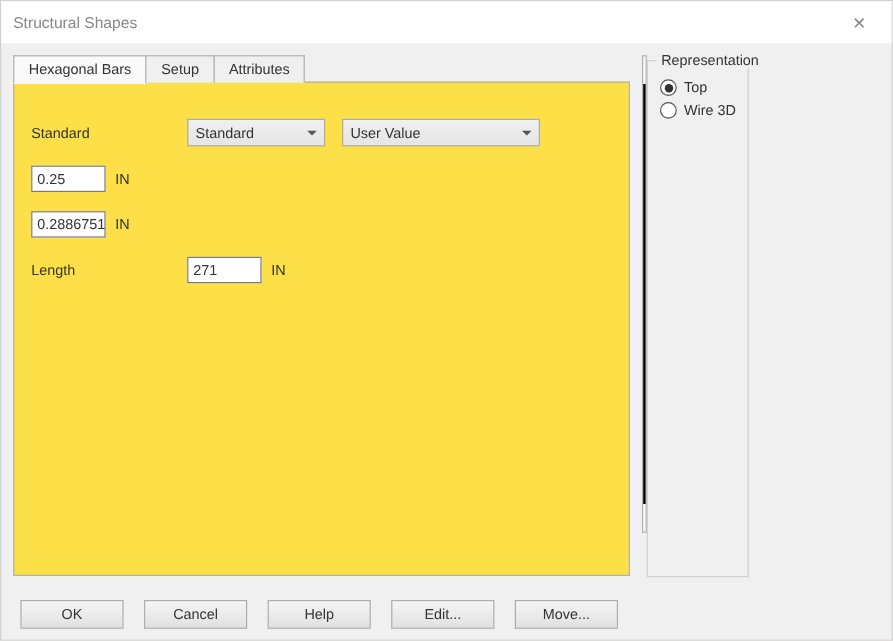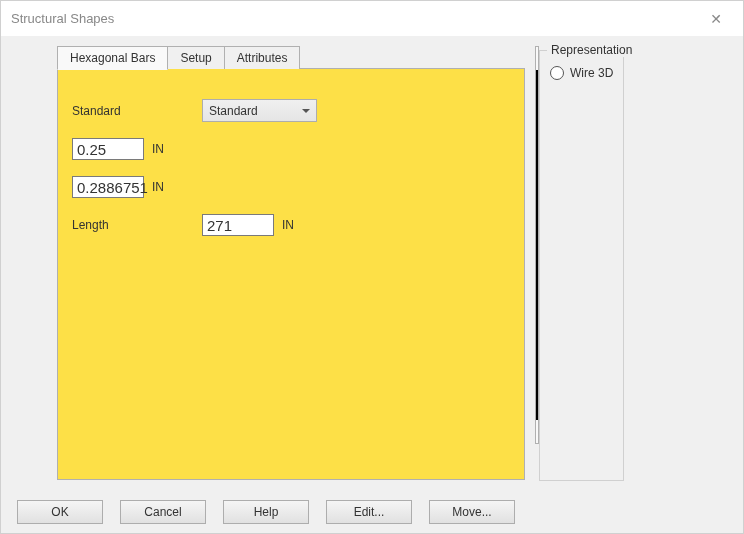--- a/index.html
+++ b/index.html
@@ -41,21 +41,20 @@
   justify-content: center;
   color: #888;
   font-size: 14px;
 }
 .body {
   flex: 1;
   padding: 10px 10px 10px 10px;
   display: flex;
   gap: 10px;
   position: relative;
-  margin-left: 46px;
 }
 .left {
   flex: 1;
   display: flex;
   flex-direction: column;
 }
 .tabs {
   display: flex;
   position: relative;
   z-index: 2;
@@ -105,28 +104,28 @@
   position: absolute;
   right: 6px;
   top: 50%;
   transform: translateY(-50%);
   width: 0; height: 0;
   border-left: 4px solid transparent;
   border-right: 4px solid transparent;
   border-top: 4px solid #555;
 }
 .textfield {
-  width: 72px;
+  width: 62px;
   height: 22px;
   border: 1px solid #7a7a7a;
   background: white;
   padding: 0 4px;
   display: inline-flex;
   align-items: center;
-  font-size: 15px;
+  font-size: 12px;
 }
 .unit { margin-left: 8px; color: #333; }
 .right {
   width: 198px;
   display: flex;
   flex-direction: row;
 }
 .preview {
   border: 1px solid #b0b0b0;
   height: 398px;
@@ -217,20 +216,24 @@
       </div>
       <div class="tabpanel">
 
         <div class="form-row">
           <span class="form-label">Standard</span>
           <div class="combo" style="width:115px">
             <span>Standard</span>
             <span class="combo-arrow"></span>
           </div>
           <div style="width:14px"></div>
+          <div class="combo" style="width:165px">
+            <span>User Value</span>
+            <span class="combo-arrow"></span>
+          </div>
         </div>
 
         <div class="form-row">
           <div class="textfield">
             <span>0.25</span>
           </div>
           <span class="unit">IN</span>
         </div>
 
         <div class="form-row">
@@ -250,20 +253,24 @@
 
       </div>
     </div>
 
     <div class="right">
       <div class="preview">
         <div class="preview-line"></div>
       </div>
       <div class="fieldset">
         <span class="fieldset-legend">Representation</span>
+        <div class="radio-row">
+          <span class="radio checked"></span>
+          <span>Top</span>
+        </div>
         <div class="radio-row">
           <span class="radio"></span>
           <span>Wire 3D</span>
         </div>
       </div>
     </div>
   </div>
 
   <div class="footer">
     <div class="buttons">

